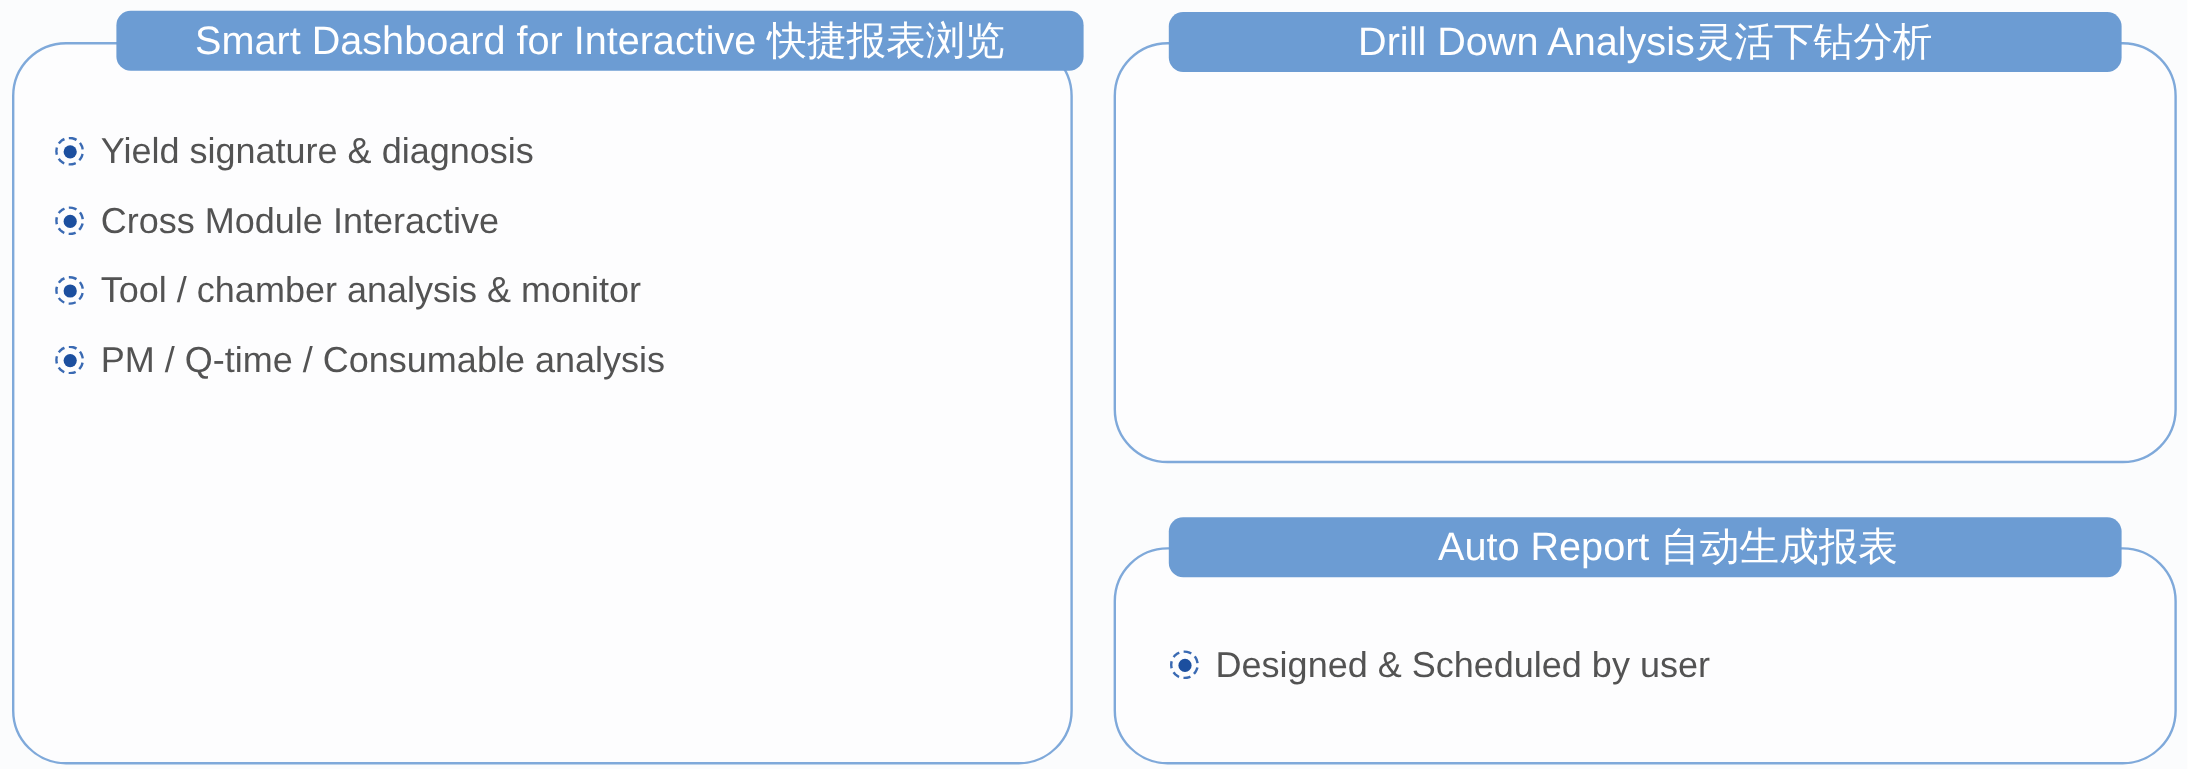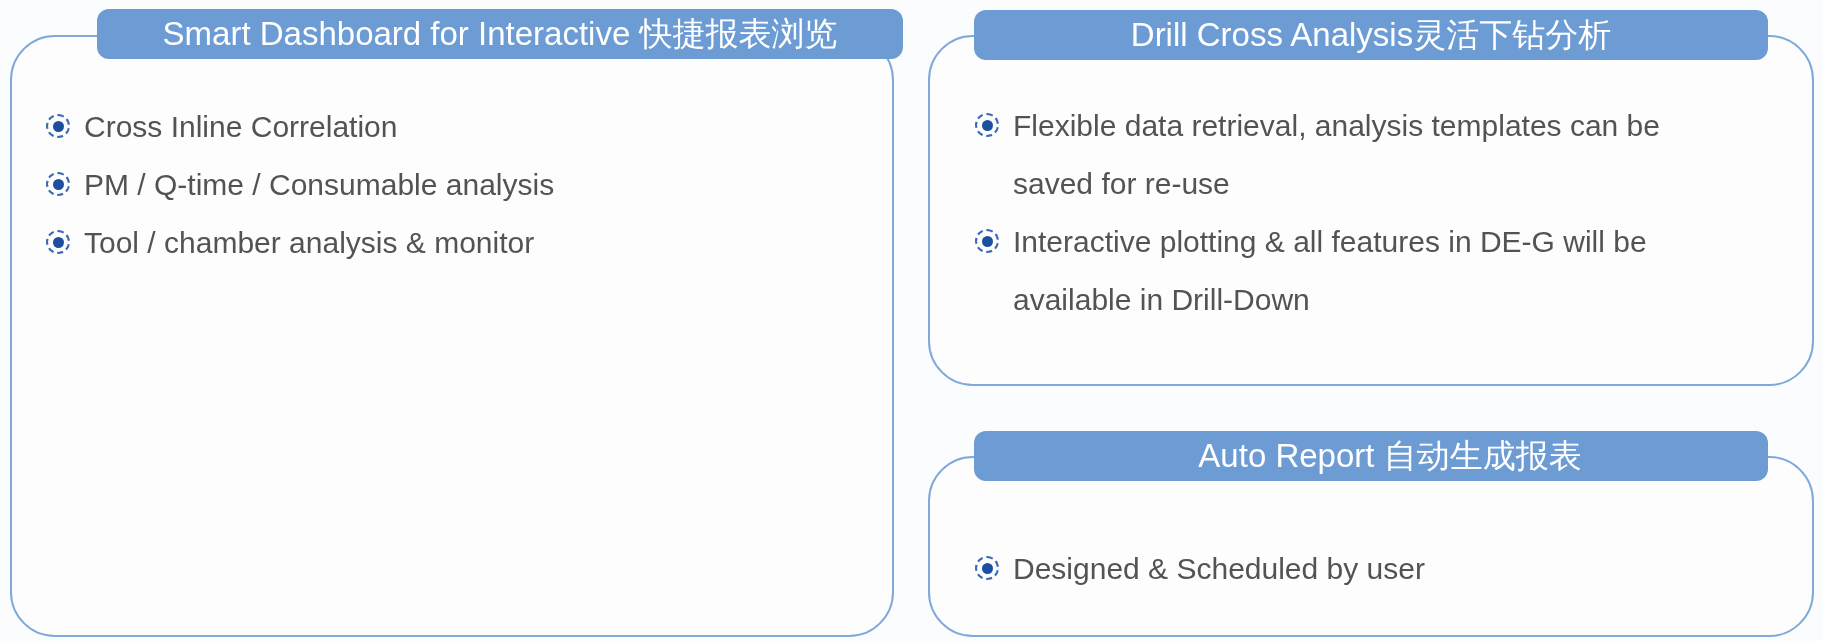--- a/index.html
+++ b/index.html
@@ -81,62 +81,54 @@
   #list-smart    { left: 46px;  top: 98px;  width: 812px; }
 
   
   #panel-drill   { left: 928px; top: 35px;  width: 886px; height: 351px; }
   #header-drill  { left: 974px; top: 10px;  width: 794px; }
   #list-drill    { left: 975px; top: 97px;  width: 812px; }
 
   
   #panel-auto    { left: 928px; top: 456px; width: 886px; height: 181px; }
   #header-auto   { left: 974px; top: 431px; width: 794px; padding-left: 38px; }
-  #list-auto     { left: 975px; top: 540px; width: 812px; }
+  #list-auto     { left: 975px; top: 526px; width: 812px; }
 </style>
 </head>
 <body>
 
 <div id="screen" style="--background: #fbfcfd; --panel-bg: #fdfdfe; --panel-border: #7fa9da; --header-bg: #6c9cd3; --header-text: #ffffff; --body-text: #535353; --bullet-ring: #3a6ab3; --bullet-dot: #1c4f9f;">
 
   <section class="panel" id="panel-smart"></section>
   <div class="panel-header" id="header-smart">
     <span>Smart Dashboard for Interactive 快捷报表浏览</span>
   </div>
   <ul class="bullet-list" id="list-smart">
     <li class="bullet-item">
       <span class="bullet-icon"></span>
-      <span class="bullet-text">Cross Inline Correlation</span>
+      <span class="bullet-text">Yield signature &amp; diagnosis</span>
+    </li>
+    <li class="bullet-item">
+      <span class="bullet-icon"></span>
+      <span class="bullet-text">Cross Module Interactive</span>
+    </li>
+    <li class="bullet-item">
+      <span class="bullet-icon"></span>
+      <span class="bullet-text">Tool / chamber analysis &amp; monitor</span>
     </li>
     <li class="bullet-item">
       <span class="bullet-icon"></span>
       <span class="bullet-text">PM / Q-time / Consumable analysis</span>
     </li>
-    <li class="bullet-item">
-      <span class="bullet-icon"></span>
-      <span class="bullet-text">Tool / chamber analysis &amp; monitor</span>
-    </li>
   </ul>
 
   <section class="panel" id="panel-drill"></section>
   <div class="panel-header" id="header-drill">
-    <span>Drill Cross Analysis灵活下钻分析</span>
+    <span>Drill Down Analysis灵活下钻分析</span>
   </div>
-  <ul class="bullet-list" id="list-drill">
-    <li class="bullet-item">
-      <span class="bullet-icon"></span>
-      <span class="bullet-text">Flexible data retrieval, analysis templates can be
-saved for re-use</span>
-    </li>
-    <li class="bullet-item">
-      <span class="bullet-icon"></span>
-      <span class="bullet-text">Interactive plotting &amp; all features in DE-G will be
-available in Drill-Down</span>
-    </li>
-  </ul>
 
   <section class="panel" id="panel-auto"></section>
   <div class="panel-header" id="header-auto">
     <span>Auto Report 自动生成报表</span>
   </div>
   <ul class="bullet-list" id="list-auto">
     <li class="bullet-item">
       <span class="bullet-icon"></span>
       <span class="bullet-text">Designed &amp; Scheduled by user</span>
     </li>

